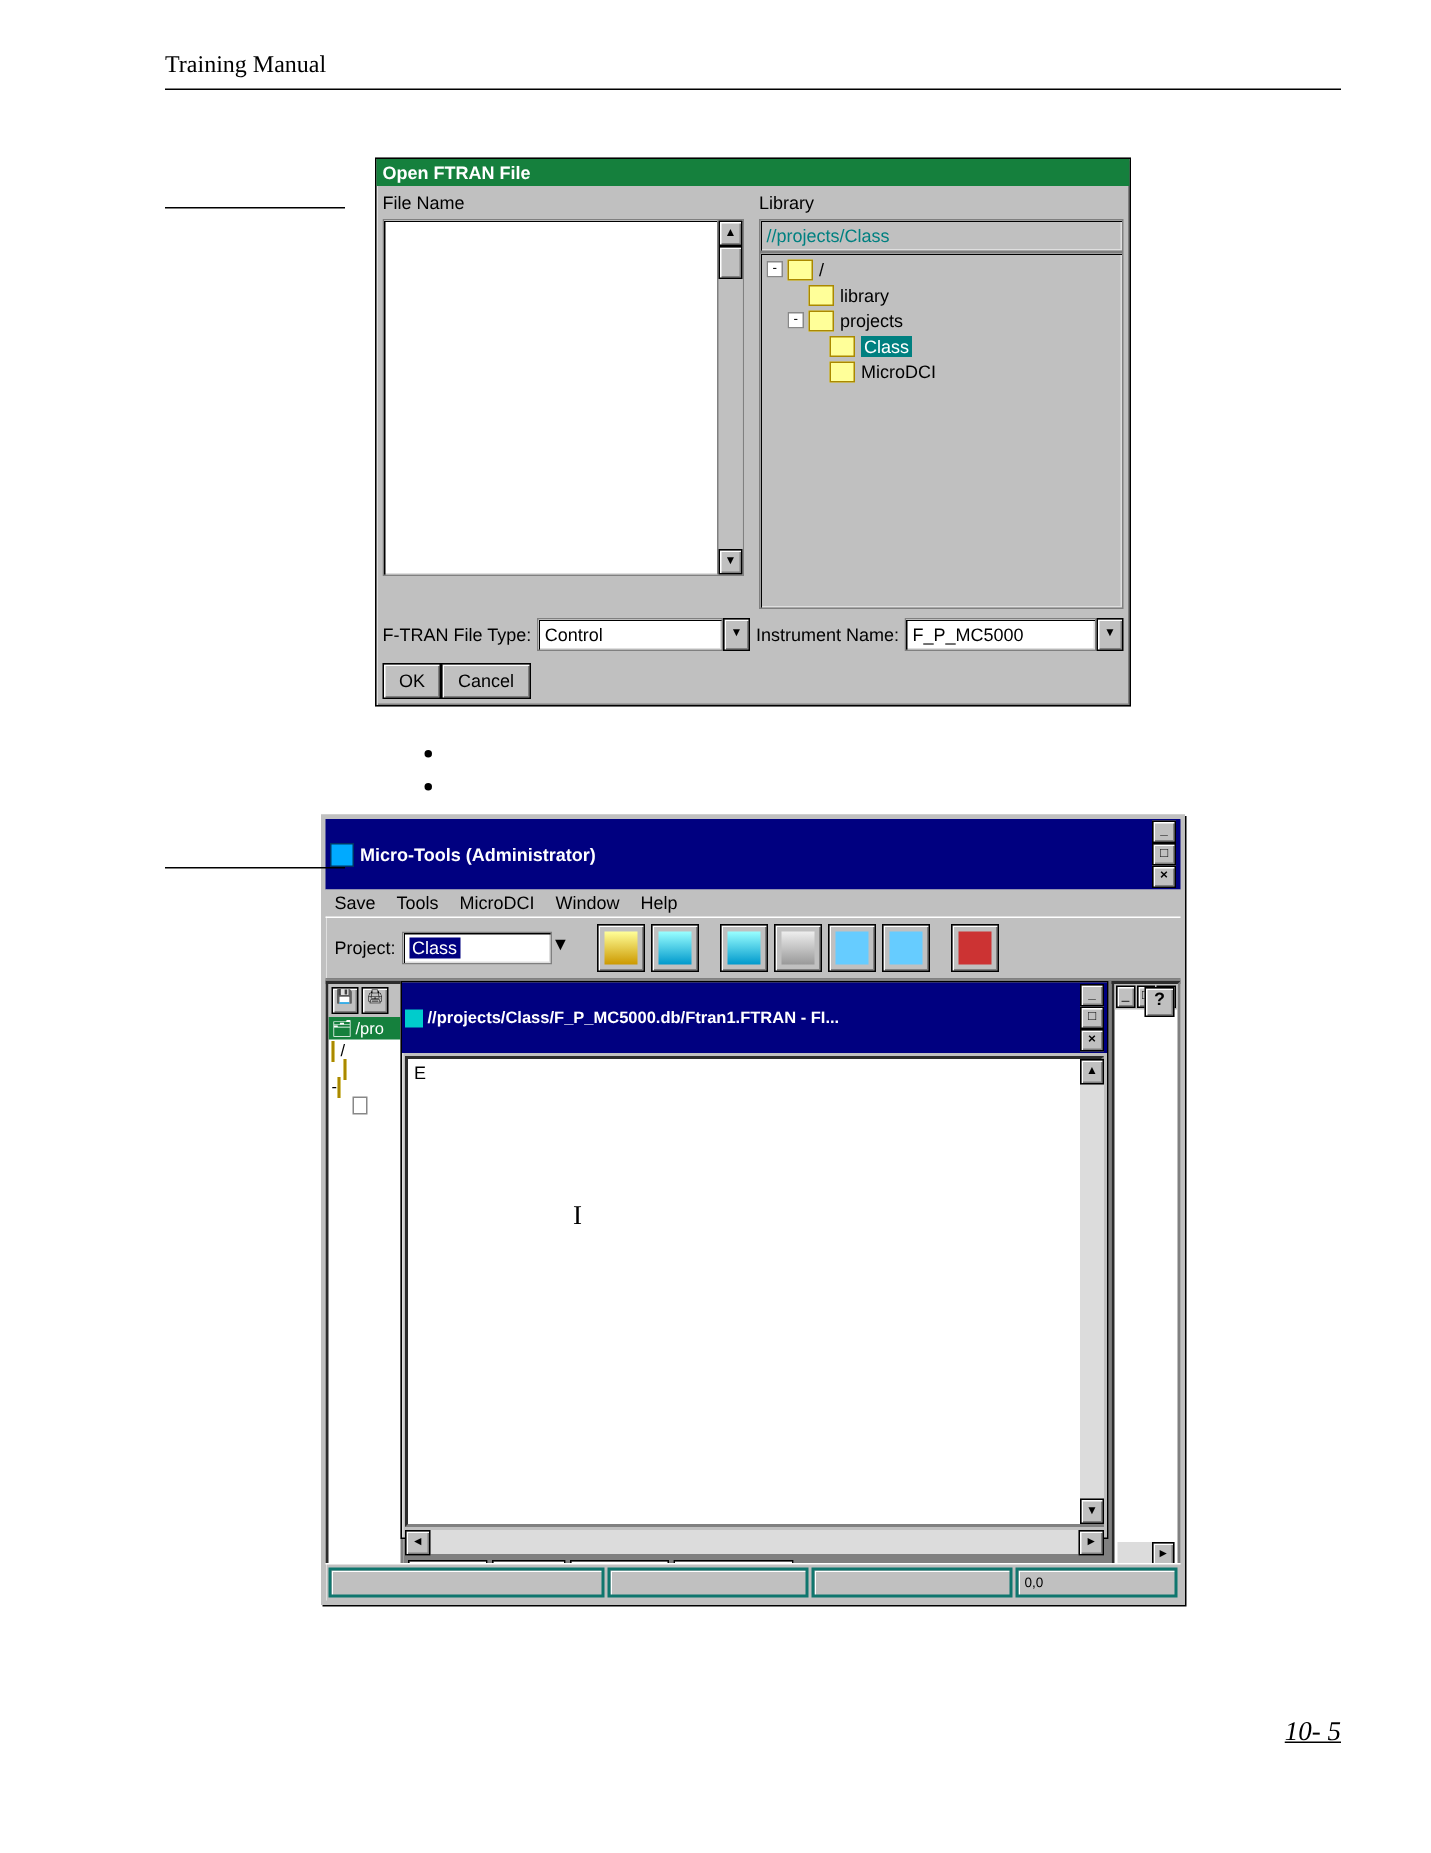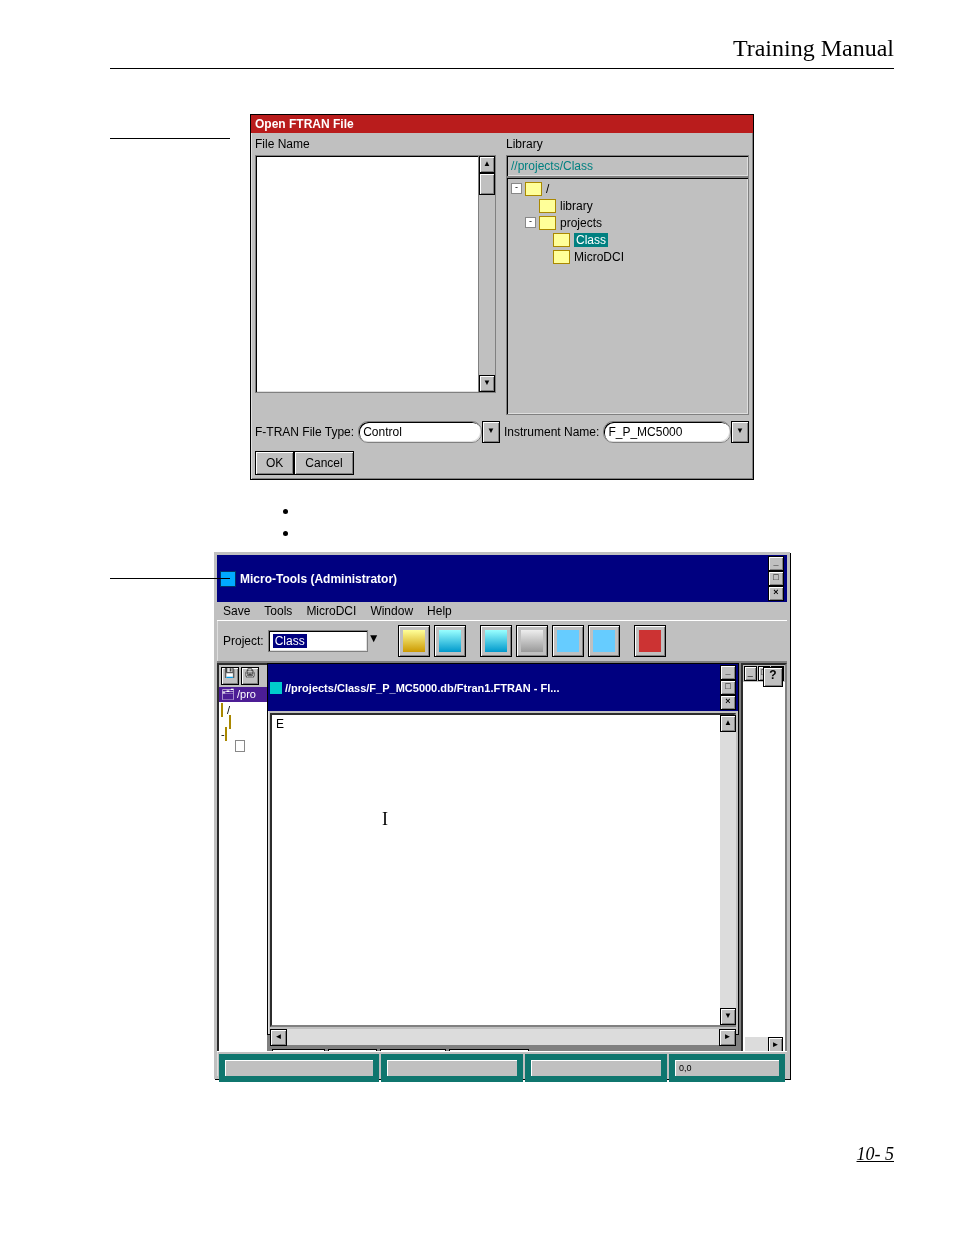--- a/index.html
+++ b/index.html
@@ -8,22 +8,21 @@
     background: #fff;
     width: 954px;
     height: 1235px;
     position: relative;
   }
   .page {
     padding: 35px 60px 0 110px;
   }
   .header-row {
     display: flex;
-    justify-content: flex-end;
-    font-size: 24px;
+    font-size: 16px;
     margin-bottom: 6px;
   }
   .hr {
     border-top: 1px solid #000;
     margin-bottom: 45px;
   }
   .sidebar-head {
     border-top: 1px solid #000;
     width: 120px;
     position: absolute;
@@ -48,21 +47,21 @@
     font-family: "MS Sans Serif", Arial, sans-serif;
     font-size: 12px;
     background: #c0c0c0;
     border: 1px solid #000;
     box-shadow: inset 1px 1px 0 #dfdfdf, inset -1px -1px 0 #808080;
   }
   .dlg1 {
     width: 502px;
   }
   .titlebar {
-    background: #b91c1c;
+    background: #15803d;
     color: #fff;
     padding: 2px 4px;
     font-weight: bold;
     display: flex;
     align-items: center;
     justify-content: space-between;
   }
   .winbtn {
     width: 14px;
     height: 13px;
@@ -150,21 +149,21 @@
     display: flex;
     padding: 4px;
     align-items: center;
     gap: 4px;
   }
   .dlg1-row .half { flex: 1; display: flex; align-items: center; gap: 4px; }
   .combo {
     flex: 1;
     display: flex;
   }
-  .combo .sunken { flex: 1; border-radius: 10px; }
+  .combo .sunken { flex: 1; }
   .combo .drop {
     width: 16px; height: 20px;
     background: #c0c0c0;
     border: 1px solid #000;
     box-shadow: inset 1px 1px 0 #fff, inset -1px -1px 0 #808080;
     text-align: center; font-size: 8px; line-height: 18px;
   }
   .btn {
     background: #c0c0c0;
     border: 1px solid #000;
@@ -259,21 +258,21 @@
   .treepane {
     position: absolute;
     left: 0; top: 0;
     width: 48px;
     height: 100%;
     background: #fff;
     border: 2px inset #808080;
     overflow: hidden;
   }
   .treepane-title {
-    background: #4c1d95;
+    background: #15803d;
     color: #fff;
     font-size: 11px;
     padding: 1px 2px;
   }
   .mini-tree {
     padding: 2px;
     font-size: 11px;
   }
 
   .editor {
@@ -377,21 +376,21 @@
   }
 
   .statusbar {
     display: flex;
     height: 20px;
     border-top: 1px solid #fff;
     padding: 2px;
     gap: 2px;
   }
   .statusbar .cell {
-    border: 6px solid #0f766e;
+    border: 2px solid #0f766e;
     box-shadow: inset 1px 1px 0 #fff;
     height: 16px;
   }
   .statusbar .c1 { flex:1; }
   .statusbar .c2 { width: 130px; }
   .statusbar .c3 { width: 130px; }
   .statusbar .c4 { width: 100px; font-size: 9px; padding-left: 4px; display:flex; align-items:center; }
 
   .bullets {
     margin: 20px 0 8px 150px;

